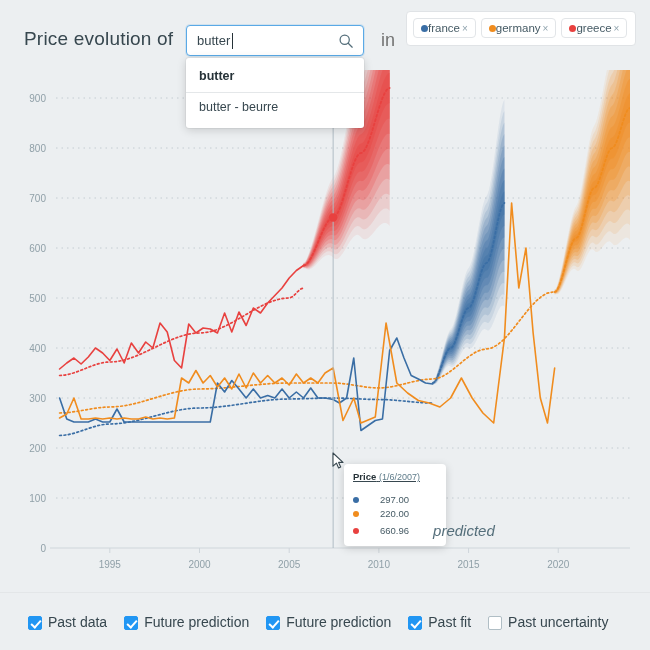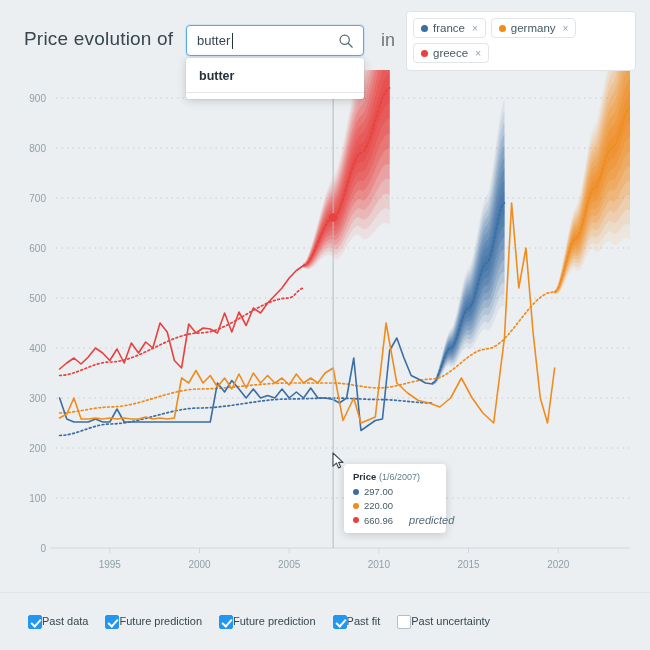--- a/index.html
+++ b/index.html
@@ -104,21 +104,20 @@
     padding: 6px 6px 7px 6px;
     display: flex;
     flex-wrap: wrap;
     gap: 5px;
     align-content: flex-start;
     z-index: 35;
   }
   .chip {
     display: inline-flex;
     align-items: center;
-    gap: 5px;
     border: 1px solid #e2e5e8;
     border-radius: 4px;
     padding: 3px 7px 3px 7px;
     background: #fff;
     font-size: 11.5px;
     color: #455a64;
     white-space: nowrap;
   }
   .chip-dot {
     width: 7px; height: 7px;
@@ -146,33 +145,33 @@
     left: 344px; top: 464px;
     width: 102px;
     background: #ffffff;
     border-radius: 4px;
     box-shadow: 0 2px 9px rgba(0,0,0,0.17);
     padding: 7px 8px 7px 9px;
     z-index: 25;
     font-size: 9.5px;
     color: #37474f;
   }
-  .tt-head { margin-bottom: 4px; white-space: nowrap; }
+  .tt-head { margin-bottom: 12px; white-space: nowrap; text-decoration: underline; }
   .tt-head b { font-size: 9.5px; color: #263238; }
   .tt-date { color: #607d8b; font-size: 9px; }
   .tt-row {
     display: flex;
     align-items: center;
-    gap: 5px;
+    gap: 21px;
     margin-top: 3px;
     white-space: nowrap;
   }
   .tt-dot { width: 6px; height: 6px; border-radius: 50%; flex: 0 0 auto; }
   .tt-val { font-size: 9.5px; color: #455a64; }
-  .tt-note { font-style: italic; color: #546e7a; font-size: 11px; margin-left: 11px; }
+  .tt-note { font-style: italic; color: #546e7a; font-size: 15px; margin-left: 3px; }
 
   
   .cursor {
     position: absolute;
     left: 332px; top: 452px;
     z-index: 26;
   }
 
   
   .footer {
@@ -180,23 +179,23 @@
     left: 0; bottom: 0;
     width: 650px; height: 58px;
     border-top: 1px solid #e3e6e8;
     display: flex;
     align-items: center;
     padding-left: 28px;
     gap: 17px;
   }
   .cb-item {
     display: flex;
-    align-items: flex-start;
-    gap: 0;
-    font-size: 11px;
+    align-items: flex-end;
+    gap: 6px;
+    font-size: 14px;
     color: #37474f;
     white-space: nowrap;
   }
   .cb-box {
     width: 14px; height: 14px;
     border-radius: 2px;
     flex: 0 0 auto;
     position: relative;
     border: 1px solid #b0bec5;
     background: #fff;
@@ -231,20 +230,21 @@
           <circle cx="6.7" cy="6.7" r="4.6" fill="none" stroke="#546e7a" stroke-width="1.25"></circle>
           <line x1="10.2" y1="10.2" x2="14.2" y2="14.2" stroke="#546e7a" stroke-width="1.25" stroke-linecap="round"></line>
         </svg>
       </span>
     </div>
 
     <div class="in-word">in</div>
 
     <div class="suggest">
       <div class="suggest-item active">butter</div>
+      <div class="suggest-item">butter - beurre</div>
     </div>
 
     <div class="chips-panel">
       <span class="chip">
         <span class="chip-dot" id="dot-c0" style="background: rgb(58, 110, 165);"></span>
         <span>france</span>
         <span class="chip-x">×</span>
       </span>
       <span class="chip">
         <span class="chip-dot" id="dot-c1" style="background: rgb(240, 140, 30);"></span>

